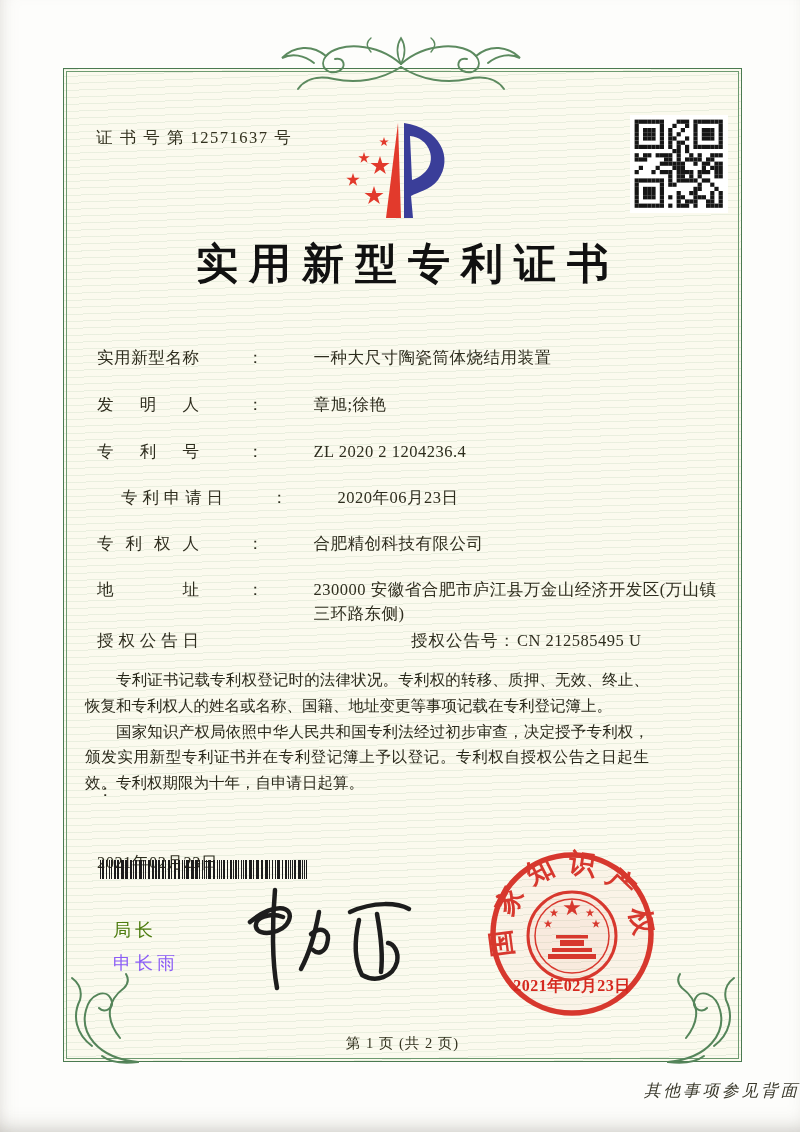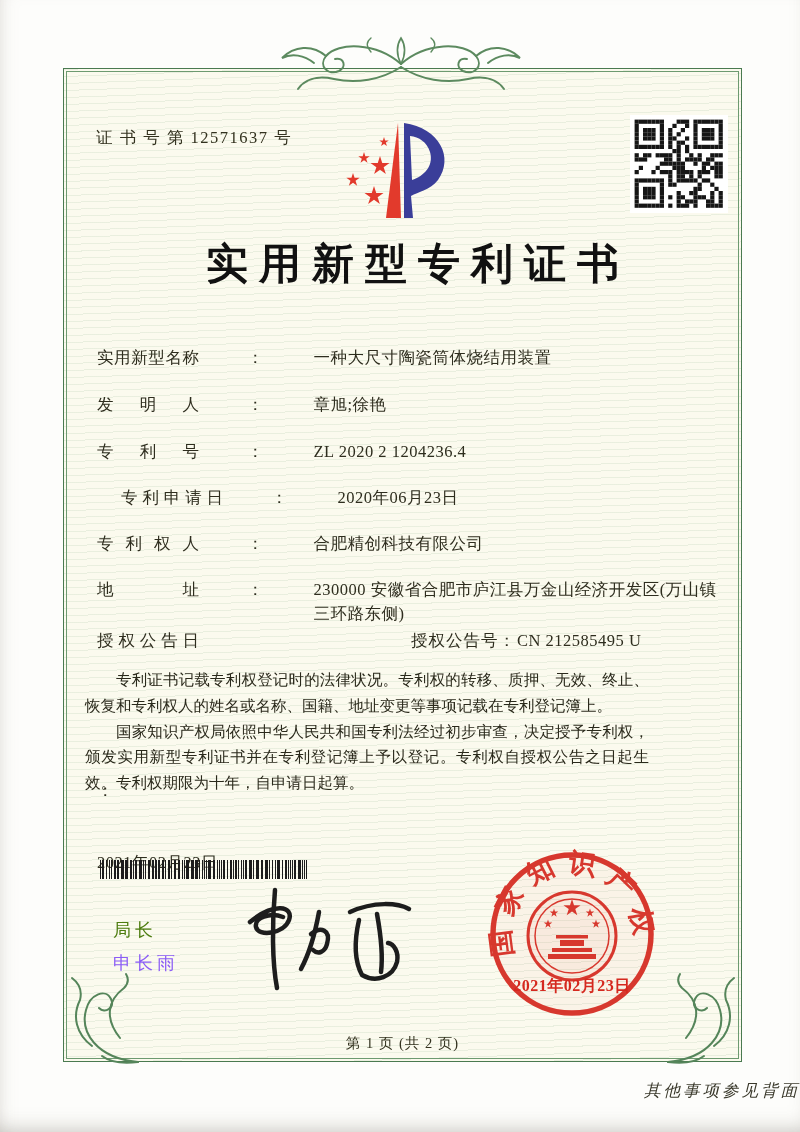--- a/index.html
+++ b/index.html
@@ -29,21 +29,20 @@
     position:absolute;inset:2px;border:1px solid #6d9a70;pointer-events:none;
   }
   .abs{position:absolute;}
   
   .cert-no{left:96px;top:127px;font-size:16.5px;letter-spacing:1.5px;color:#33321f;}
   
   .title{
     left:63px;top:236px;width:679px;text-align:center;
     font-size:42px;font-weight:700;letter-spacing:11px;text-indent:11px;
     color:#111;
-    padding-left:10px;
   }
   
   .frow{left:97px;width:630px;display:flex;align-items:flex-start;font-size:16.5px;line-height:24px;color:#2e2d1e;gap:48px;}
   .flabel{display:inline-block;width:102px;text-align:justify;text-align-last:justify;flex:0 0 102px;}
   .fcolon{flex:0 0 auto;margin-right:2px;}
   .fvalue{flex:0 1 auto;letter-spacing:.5px;}
   .addr .fvalue{max-width:452px;}
   .pair2{display:flex;position:absolute;left:314px;top:0;}
   .pair2 .flabel{width:auto;flex:0 0 auto;letter-spacing:1px;}
   

